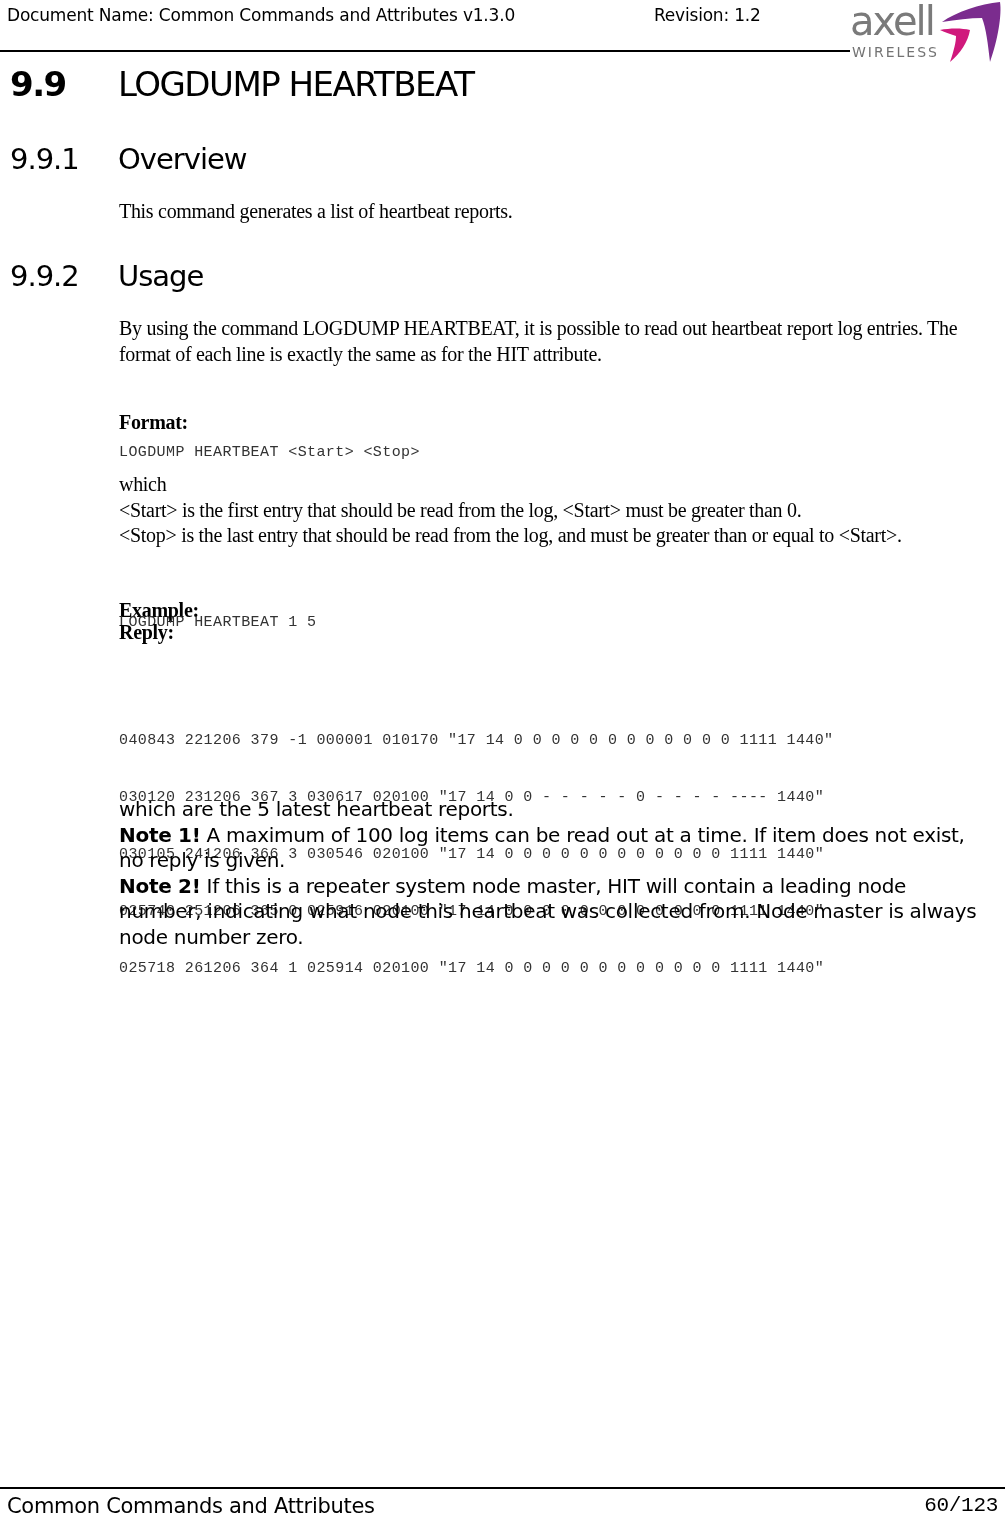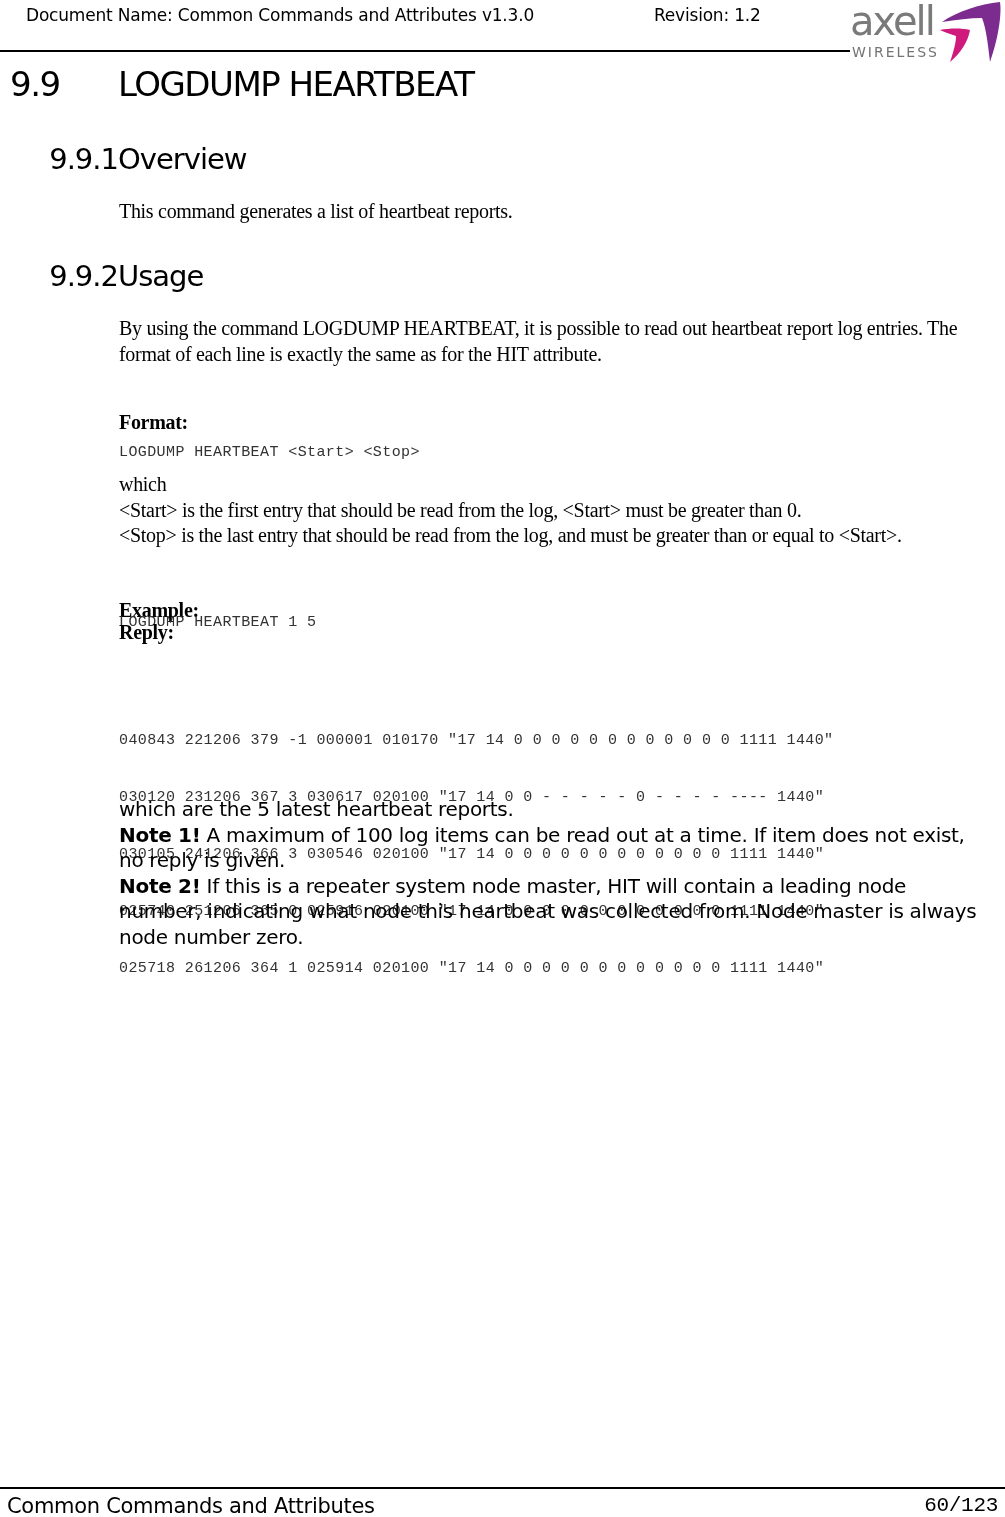--- a/index.html
+++ b/index.html
@@ -1,29 +1,29 @@
 <!DOCTYPE html>
 <html><head>
 <meta charset="utf-8">
 <style>
   html, body { margin: 0; padding: 0; background: #ffffff; }
   body { width: 1005px; height: 1517px; position: relative; overflow: hidden; color: #000; font-family: "DejaVu Sans", sans-serif; }
   .header-text { position: absolute; top: 5px; font-size: 17px; font-family: "DejaVu Sans", sans-serif; letter-spacing: -0.2px; }
-  #doc-name { left: 7px; margin-left: 19px; }
+  #doc-name { left: 7px; }
   #revision { left: 654px; }
   .header-rule { position: absolute; left: 0; top: 50px; width: 850px; height: 2px; background: #000; }
   .logo { position: absolute; left: 848px; top: 0px; width: 157px; height: 66px; }
   .logo .axell { position: absolute; left: 2px; top: -2px; font-size: 40px; color: #7a7a7a; font-family: "DejaVu Sans", sans-serif; letter-spacing: -2px; }
   .logo .wireless { position: absolute; left: 4px; top: 44px; font-size: 14px; color: #737373; letter-spacing: 2px; font-family: "DejaVu Sans", sans-serif; }
   .logo svg { position: absolute; left: 88px; top: 0px; }
 
   .h1 { position: absolute; left: 10px; top: 64px; font-size: 34px; font-family: "DejaVu Sans", sans-serif; letter-spacing: -1.5px; }
-  .h1 .num { display: inline-block; width: 108px; }
+  .h1 .num { display: inline-block; width: 108px; font-weight: bold; }
   .h2 { position: absolute; left: 10px; font-size: 29px; letter-spacing: -1px; font-family: "DejaVu Sans", sans-serif; }
-  .h2 .num { display: inline-block; width: 108px; text-align: right; }
+  .h2 .num { display: inline-block; width: 108px; }
   .para { position: absolute; left: 119px; width: 870px; font-size: 20px; line-height: 25.5px; font-family: Liberation Serif, serif; letter-spacing: -0.3px; }
   .bold { font-weight: bold; }
   .code { position: absolute; left: 119px; font-family: "Liberation Mono", monospace; font-size: 15px; color: #333; line-height: 19px; white-space: pre; letter-spacing: 0.4px; }
   .notes { font-family: "DejaVu Sans", sans-serif; }
   .footer-rule { position: absolute; left: 0; top: 1487px; width: 1005px; height: 2px; background: #000; }
   .footer-text { position: absolute; top: 1494px; font-size: 21px; font-family: "DejaVu Sans", sans-serif; letter-spacing: -0.3px; }
   #footer-left { left: 7px; }
   #footer-right { right: 7px; font-family: Liberation Mono, monospace; }
 </style>
 </head>

